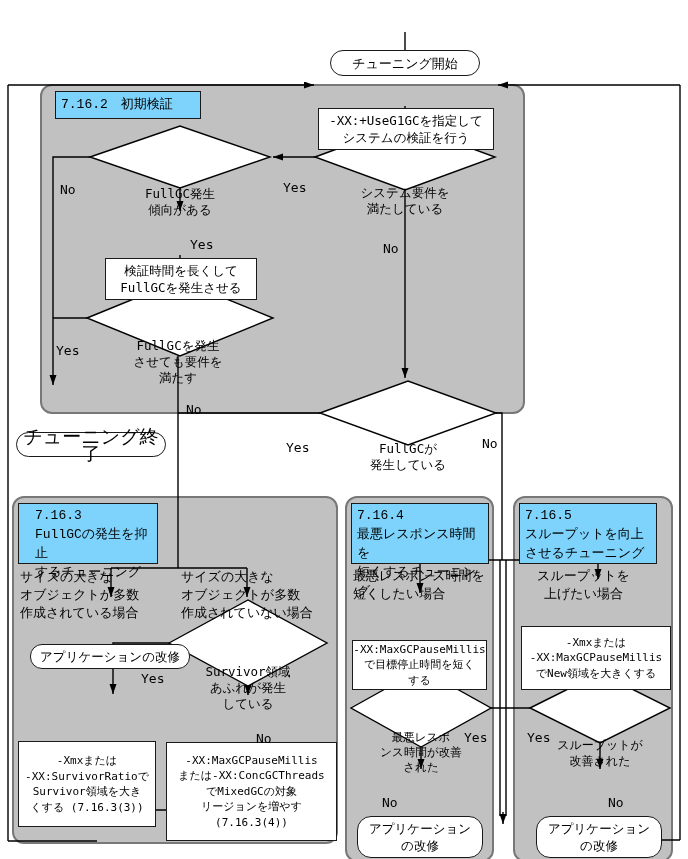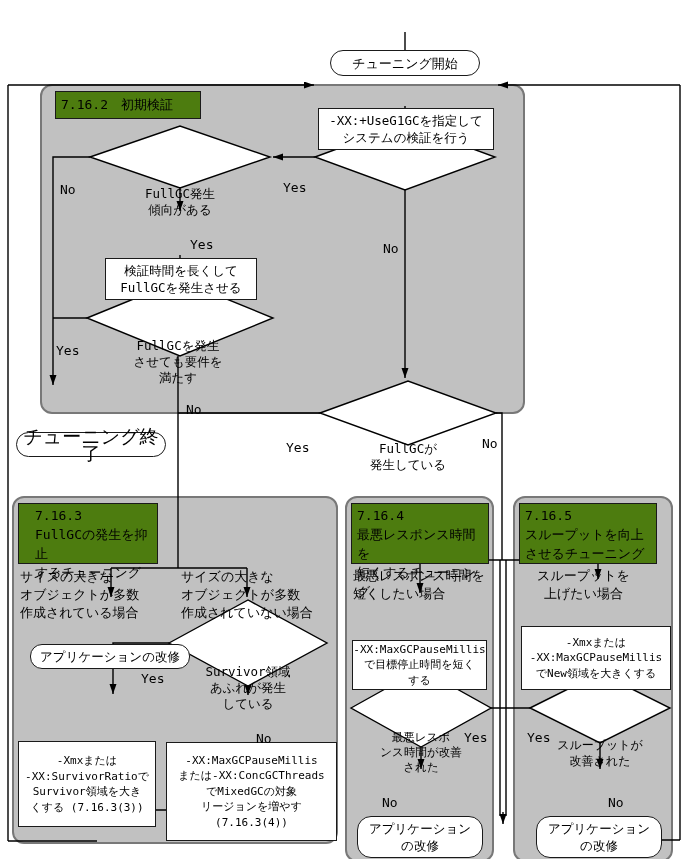--- a/index.html
+++ b/index.html
@@ -3,22 +3,22 @@
 <meta charset="utf-8">
 <style>
   html,body{margin:0;padding:0;background:#fff;}
   #canvas{
     position:relative;width:688px;height:859px;background:#ffffff;overflow:hidden;
     font-family:"DejaVu Sans Mono","DejaVu Sans",sans-serif;color:#000;
   }
   .abs{position:absolute;margin-top:44px;}
   .region{background:#c1c1c1;border:2px solid #787878;border-radius:12px;box-sizing:border-box;}
   .labelbox{
-    background:#4d7c0f;border:1.5px solid #1a1a1a;box-sizing:border-box;
-    font-size:13px;line-height:19px;padding:2px 5px;white-space:pre-line;
+    background:#7dd3fc;border:1.5px solid #1a1a1a;box-sizing:border-box;
+    font-size:13px;line-height:19px;padding:2px 5px;white-space:pre-line;font-family:Liberation Mono, monospace;
   }
   .node{
     background:#fff;border:1.5px solid #1a1a1a;box-sizing:border-box;
     display:flex;align-items:center;justify-content:center;text-align:center;
     font-size:12.5px;line-height:17px;white-space:pre-line;
   }
   .stadium{border-radius:14px;}
   .small{font-size:11px;line-height:15.5px;}
   .dtext{
     display:flex;align-items:center;justify-content:center;text-align:center;
@@ -134,20 +134,22 @@
 でMixedGCの対象
 リージョンを増やす
 (7.16.3(4))</div>
   <div class="abs node small" style="left:352px;top:596px;width:135px;height:50px;">-XX:MaxGCPauseMillis
 で目標停止時間を短く
 する</div>
   <div class="abs node small" style="left:521px;top:582px;width:150px;height:64px;">-Xmxまたは
 -XX:MaxGCPauseMillis
 でNew領域を大きくする</div>
 
+  <div class="abs dtext" style="left:325px;top:127px;width:160px;height:60px;">システム要件を
+満たしている</div>
   <div class="abs dtext" style="left:100px;top:128px;width:160px;height:60px;">FullGC発生
 傾向がある</div>
   <div class="abs dtext" style="left:103px;top:288px;width:150px;height:60px;">FullGCを発生
 させても要件を
 満たす</div>
   <div class="abs dtext" style="left:328px;top:384px;width:160px;height:58px;">FullGCが
 発生している</div>
   <div class="abs dtext" style="left:168px;top:617px;width:160px;height:53px;">Survivor領域
 あふれが発生
 している</div>

